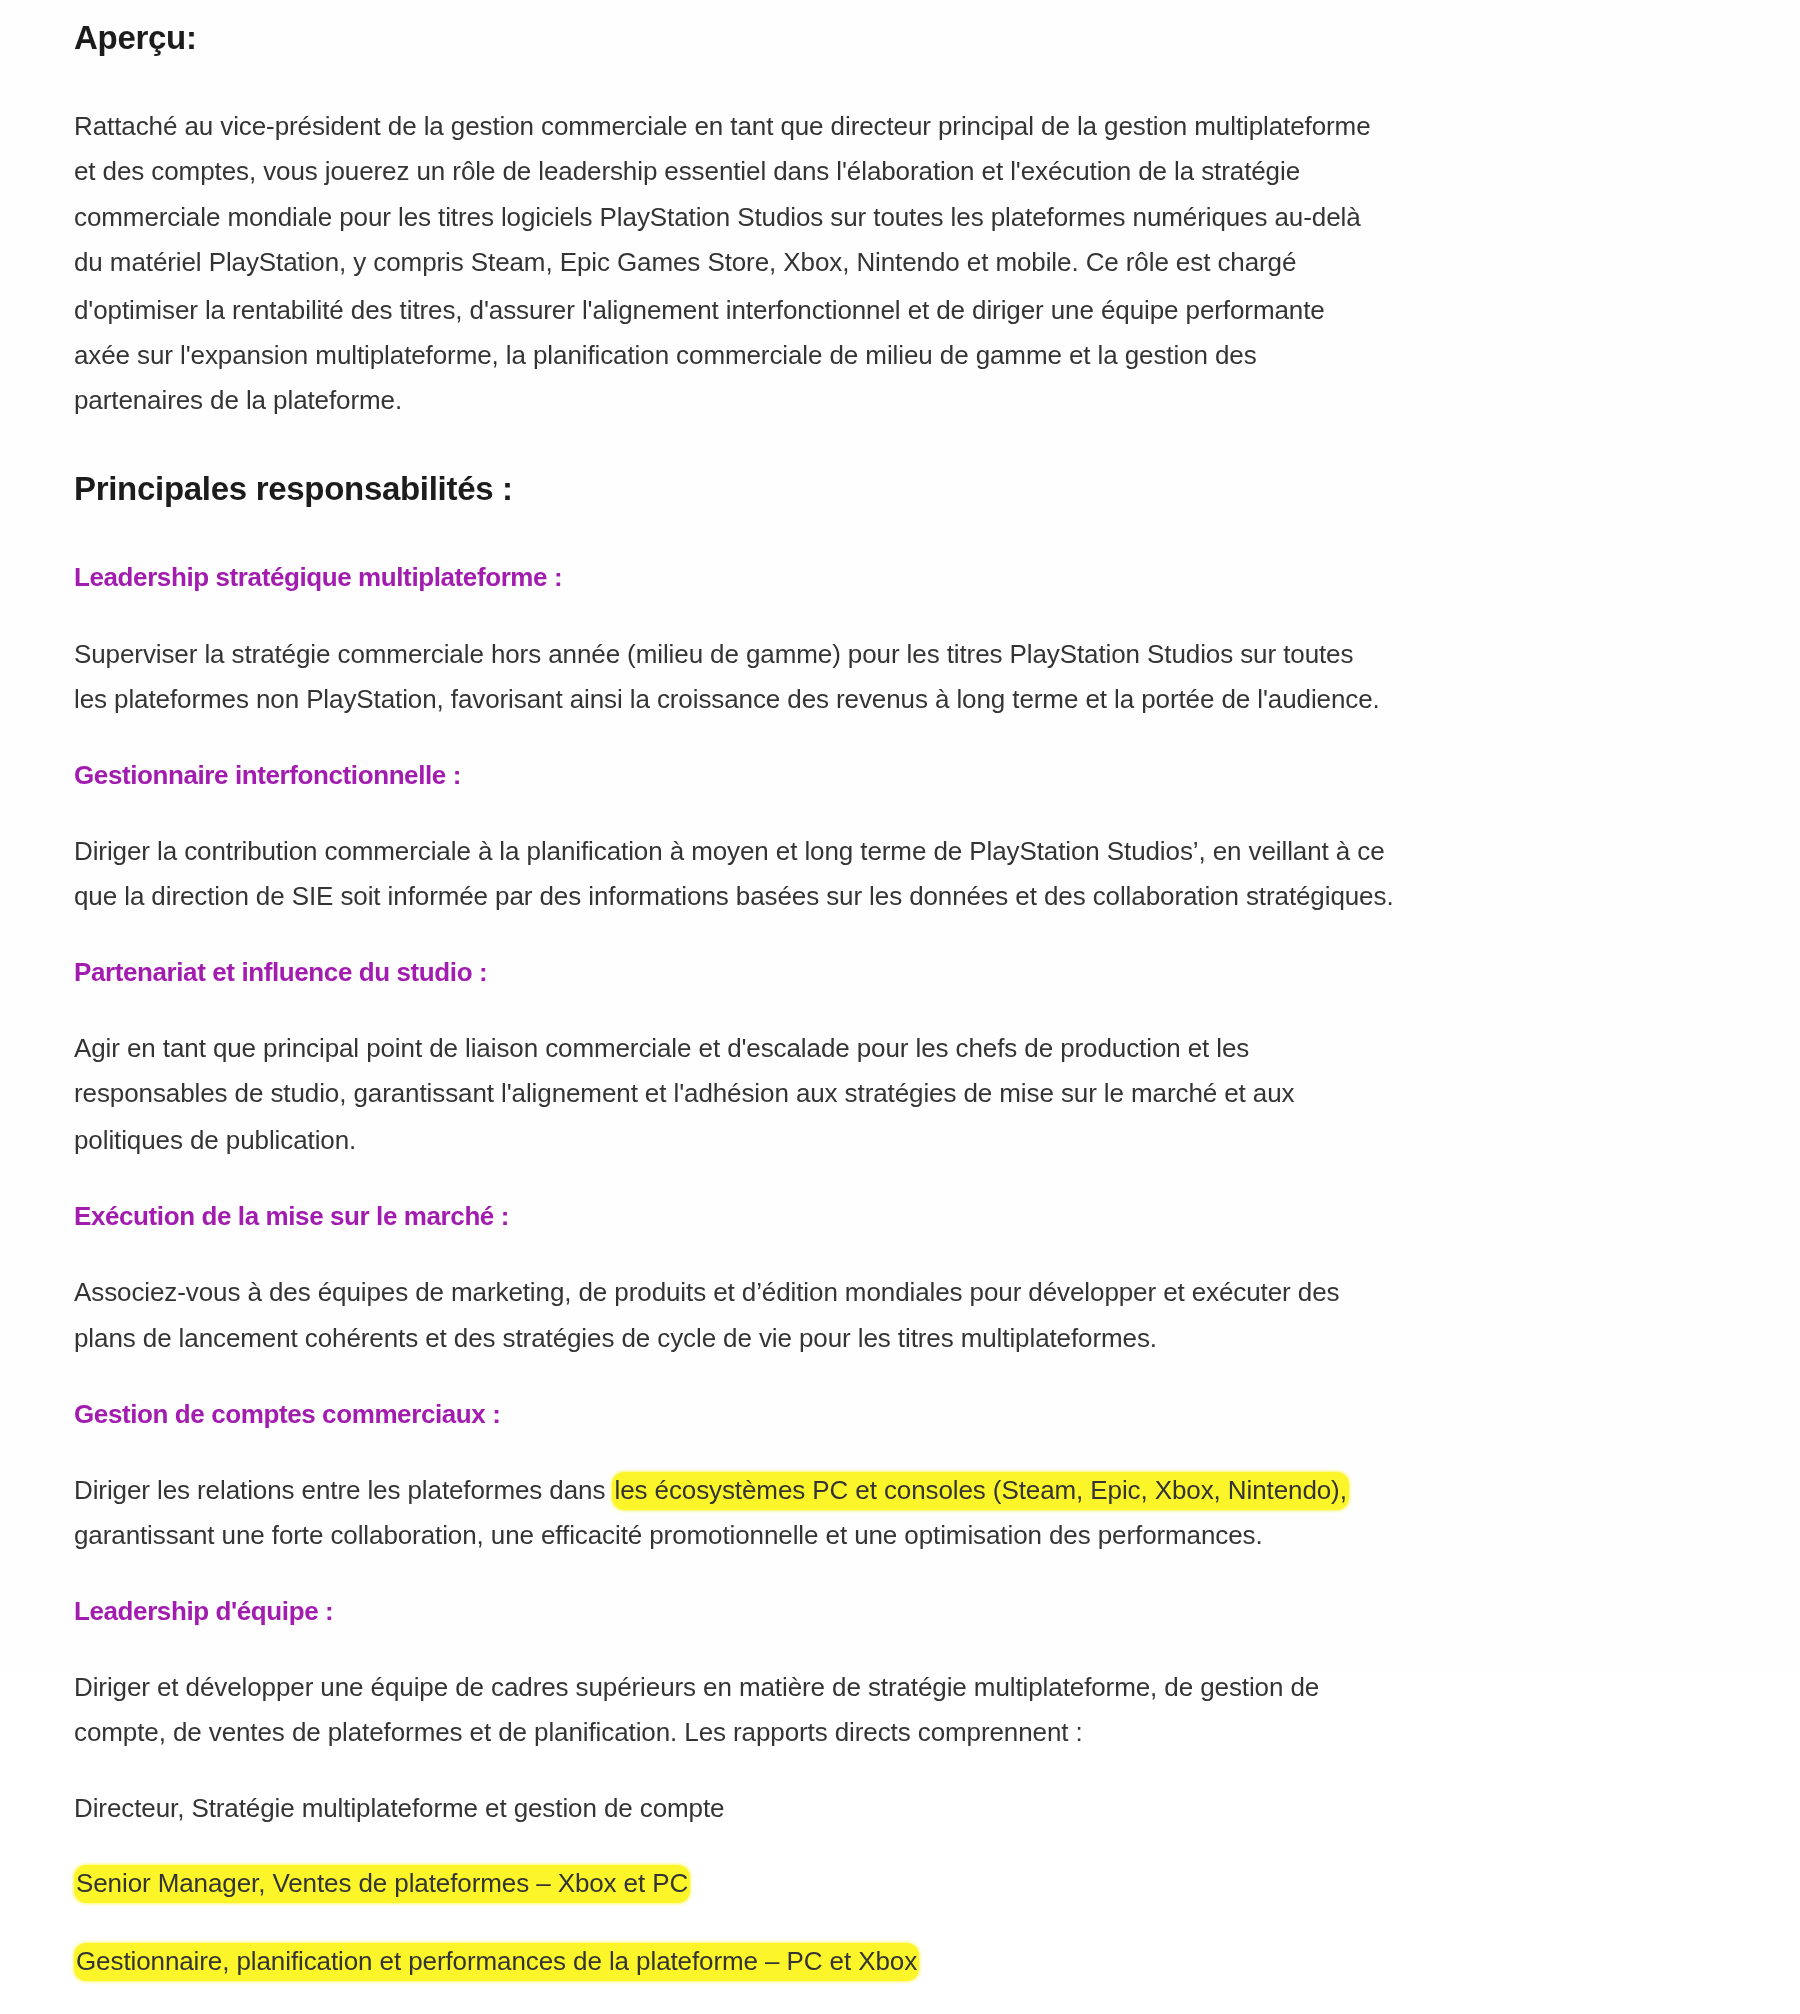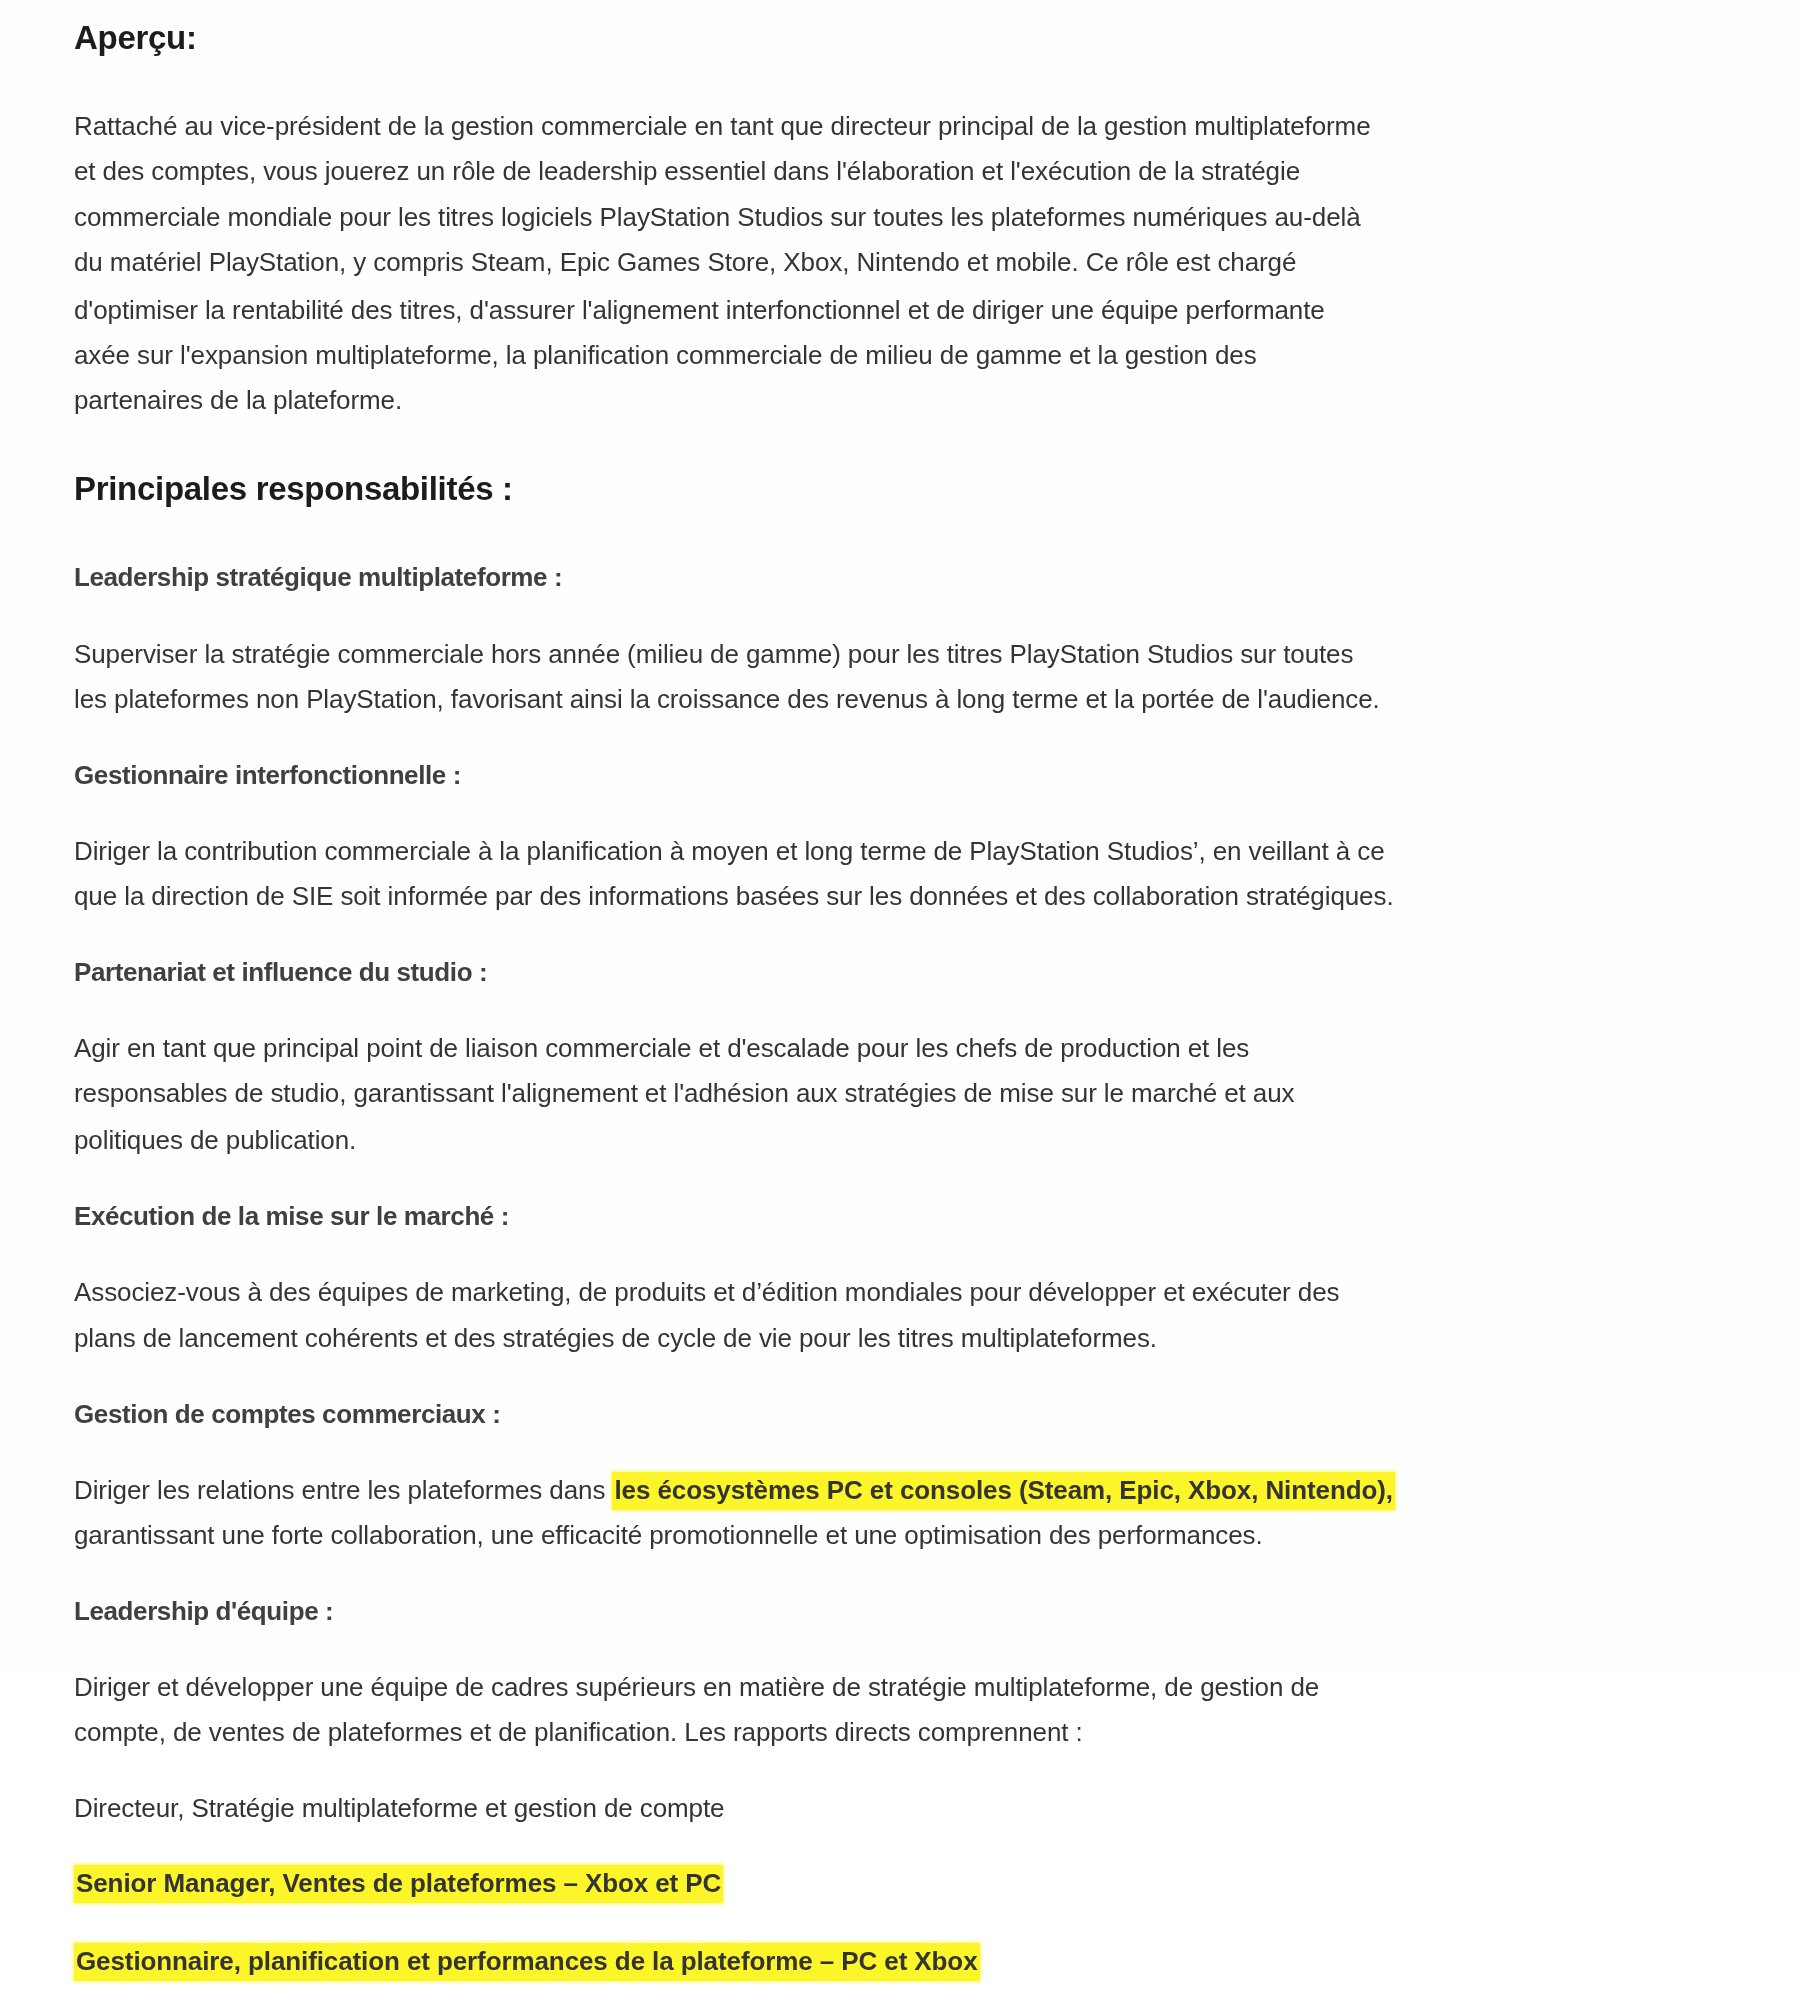--- a/index.html
+++ b/index.html
@@ -6,27 +6,26 @@
   body { width: 1800px; height: 2014px; position: relative; overflow: hidden; }
   .page { position: absolute; left: 0; top: 0; width: 1800px; height: 1674px; background: #fefefe; }
   .line {
     position: absolute; left: 74px; white-space: nowrap;
     font-family: "Liberation Sans", sans-serif;
     color: #343434; font-size: 26px; line-height: 36px;
     transform: translateY(-50%);
     letter-spacing: -0.1px;
   }
   .h1 { font-size: 33px; font-weight: bold; color: #1c1c1c; letter-spacing: -0.3px; }
-  .h3 { font-size: 26px; font-weight: bold; color: #404040; letter-spacing: -0.4px; }
+  .h3 { font-size: 26px; font-weight: bold; color: #a21caf; letter-spacing: -0.4px; }
   .hl {
     background: #fbf52a;
     padding: 3px 2px 5px 2px;
-    border-radius: 0;
+    border-radius: 12px;
     box-shadow: 0 0 3px 1px rgba(251,245,42,0.7);
-    font-weight: bold;
   }
 </style>
 </head>
 <body>
 
 <div class="page">
 
   <div class="line h1" style="top:38px">Aperçu:</div>
   <div>
     <div class="line" style="top:126px">Rattaché au vice-président de la gestion commerciale en tant que directeur principal de la gestion multiplateforme</div>

